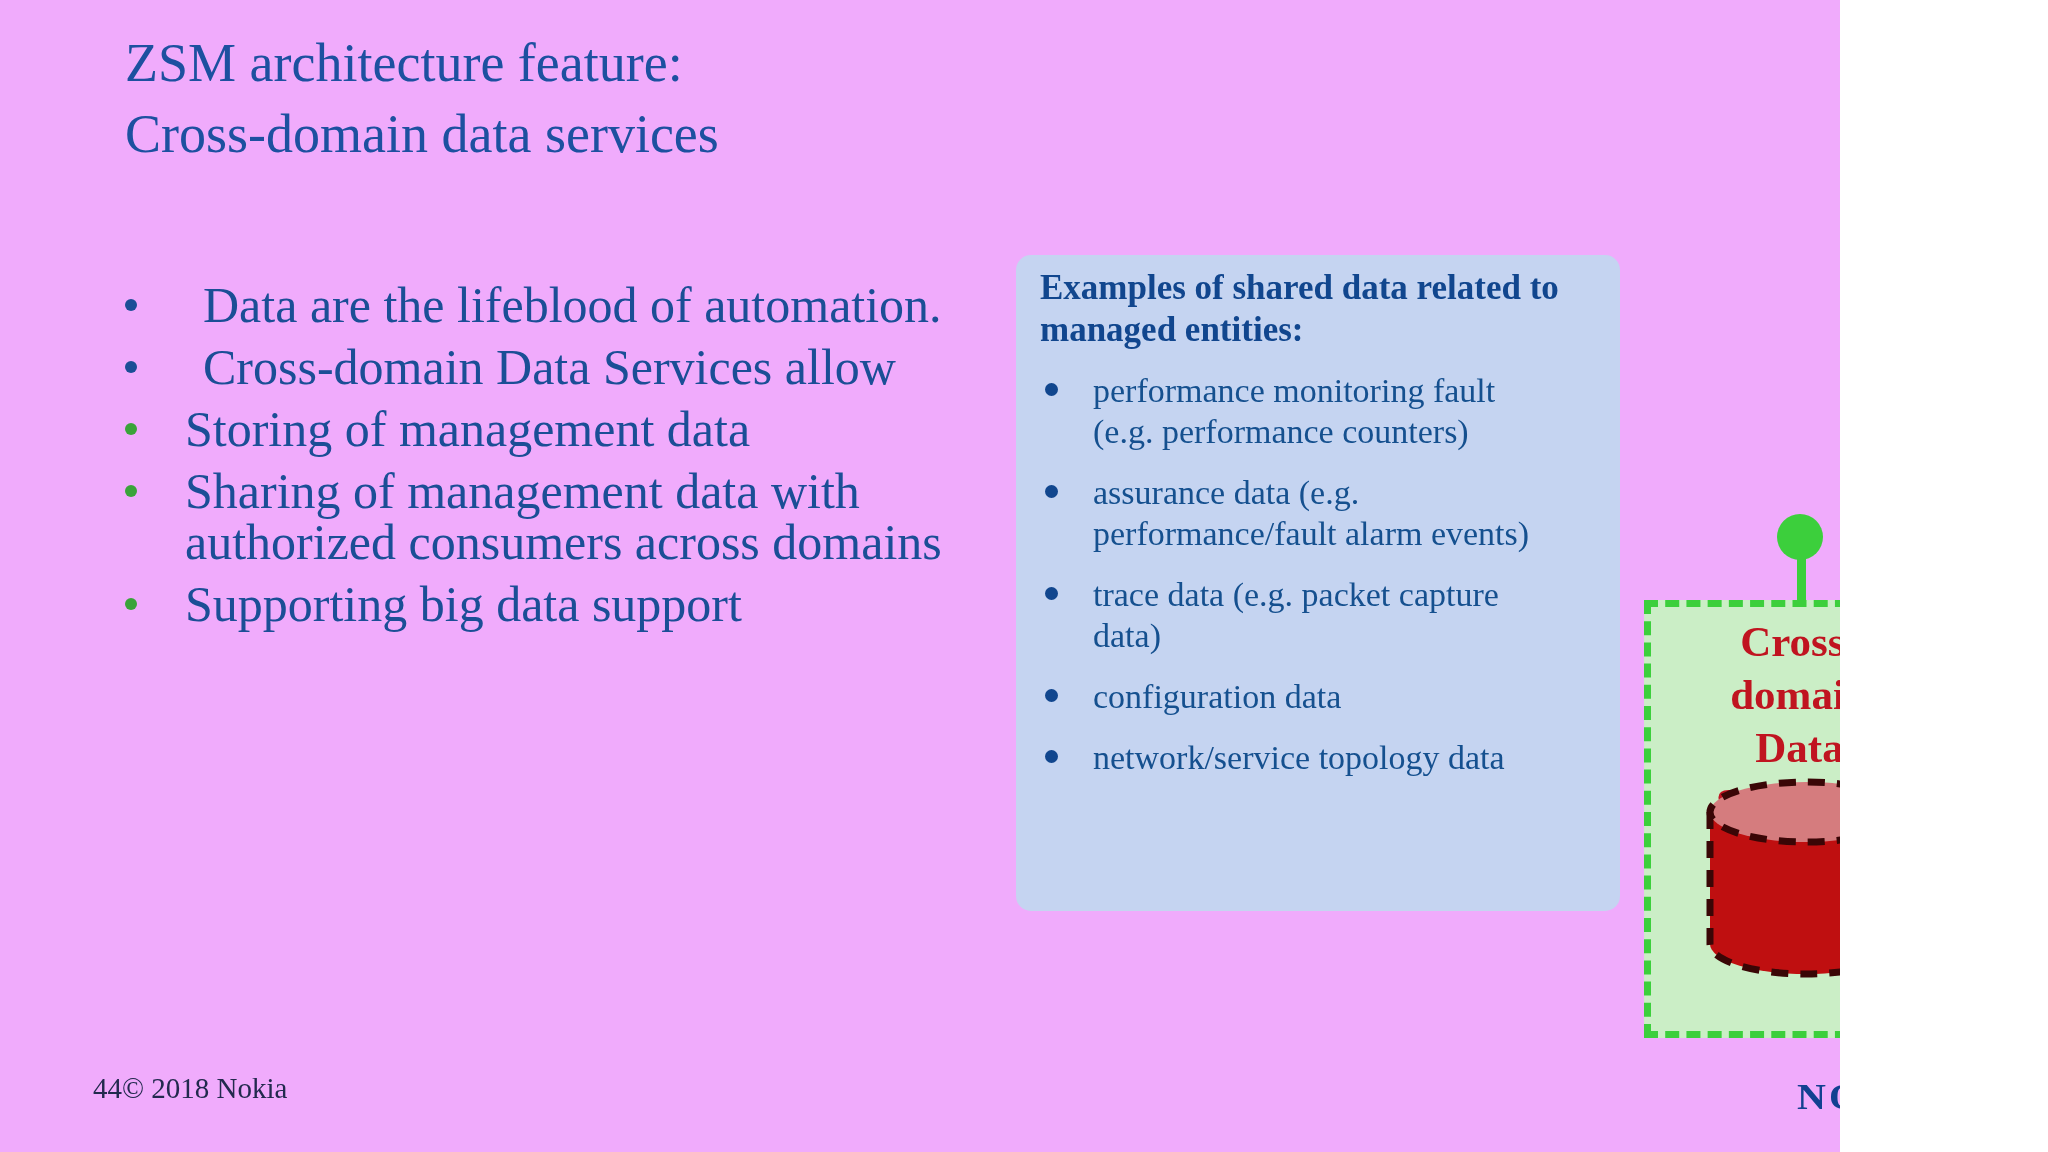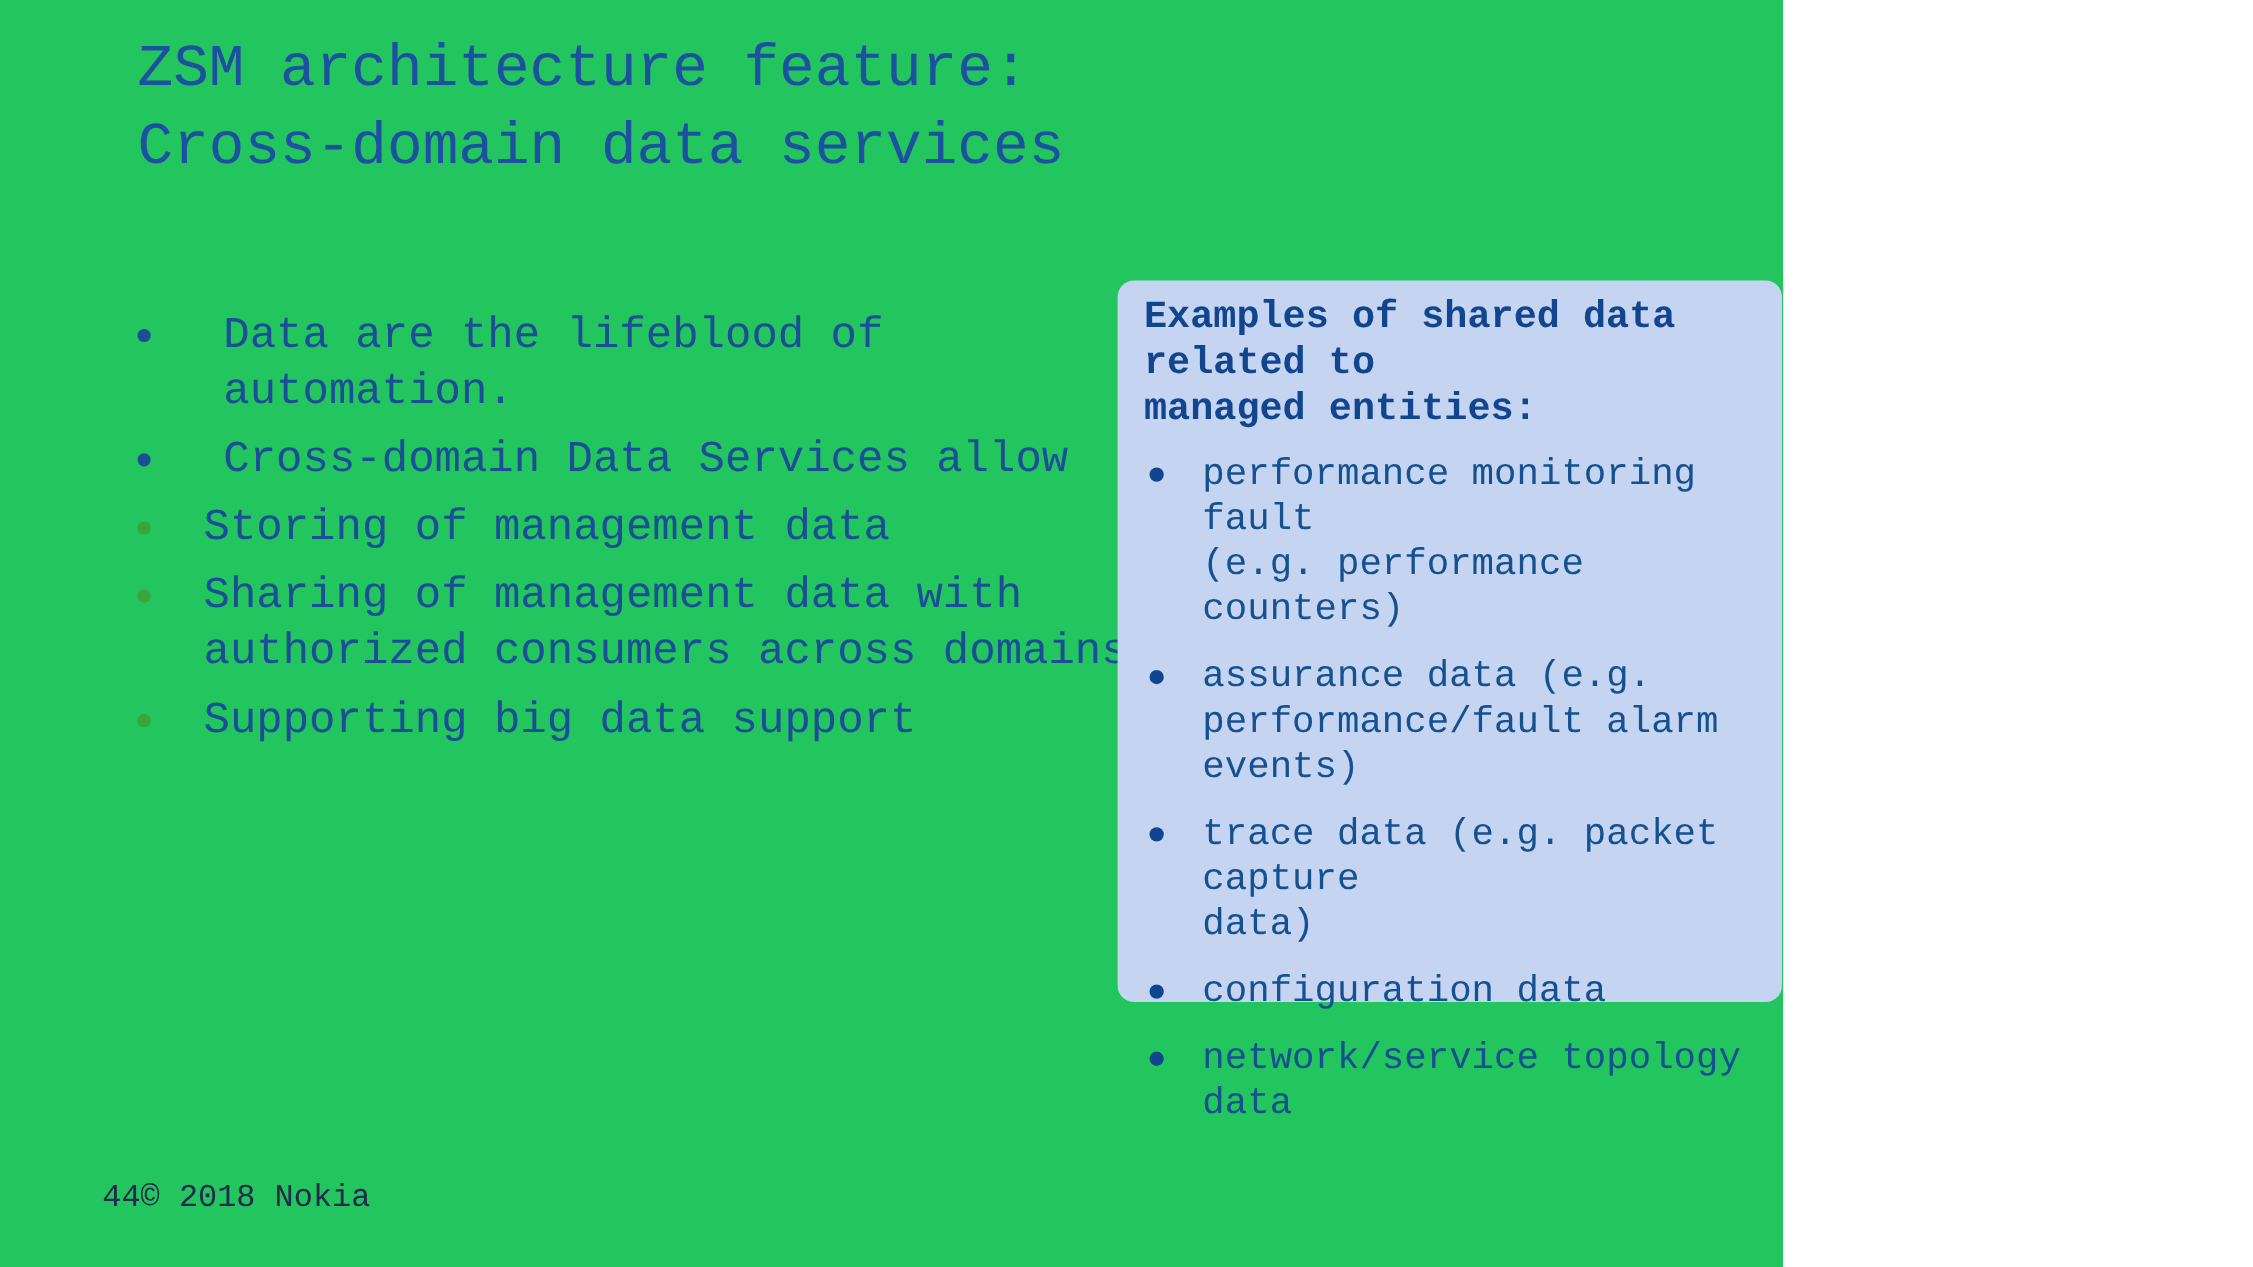--- a/index.html
+++ b/index.html
@@ -1,25 +1,25 @@
 <!DOCTYPE html>
 <html><head>
 <meta charset="utf-8">
 <style>
   html,body{margin:0;padding:0;background:#ffffff;}
-  .slide{position:relative;width:1621px;height:1152px;background:#22c55e;overflow:hidden;
-         font-family:Liberation Mono, monospace;}
+  .slide{position:relative;width:1840px;height:1152px;background:#f0abfc;overflow:hidden;
+         font-family:Liberation Serif, serif;}
 
   
   .title{position:absolute;left:125px;top:28px;font-size:54px;line-height:71px;
          color:#1d50a0;font-weight:400;white-space:pre-line;}
 
   
   .bullets{position:absolute;left:112px;top:280px;width:960px;list-style:none;margin:0;padding:0;}
-  .bullets li{position:relative;font-size:40px;line-height:51px;color:#1b4e96;
+  .bullets li{position:relative;font-size:50px;line-height:51px;color:#1b4e96;
               margin-bottom:11px;white-space:pre-line;}
   .bullets li.lv1{padding-left:91px;}
   .bullets li.lv2{padding-left:73px;}
   .bullets li::before{content:"";position:absolute;left:13px;top:19px;width:12px;height:12px;border-radius:50%;}
   .bullets li.lv1::before{background:#1b4e96;}
   .bullets li.lv2::before{background:#3aa33a;}
 
   
   .examples{position:absolute;left:1016px;top:255px;width:604px;height:656px;
             background:#c5d4f1;box-sizing:border-box;padding:12px 24px;border-radius:15px;}

